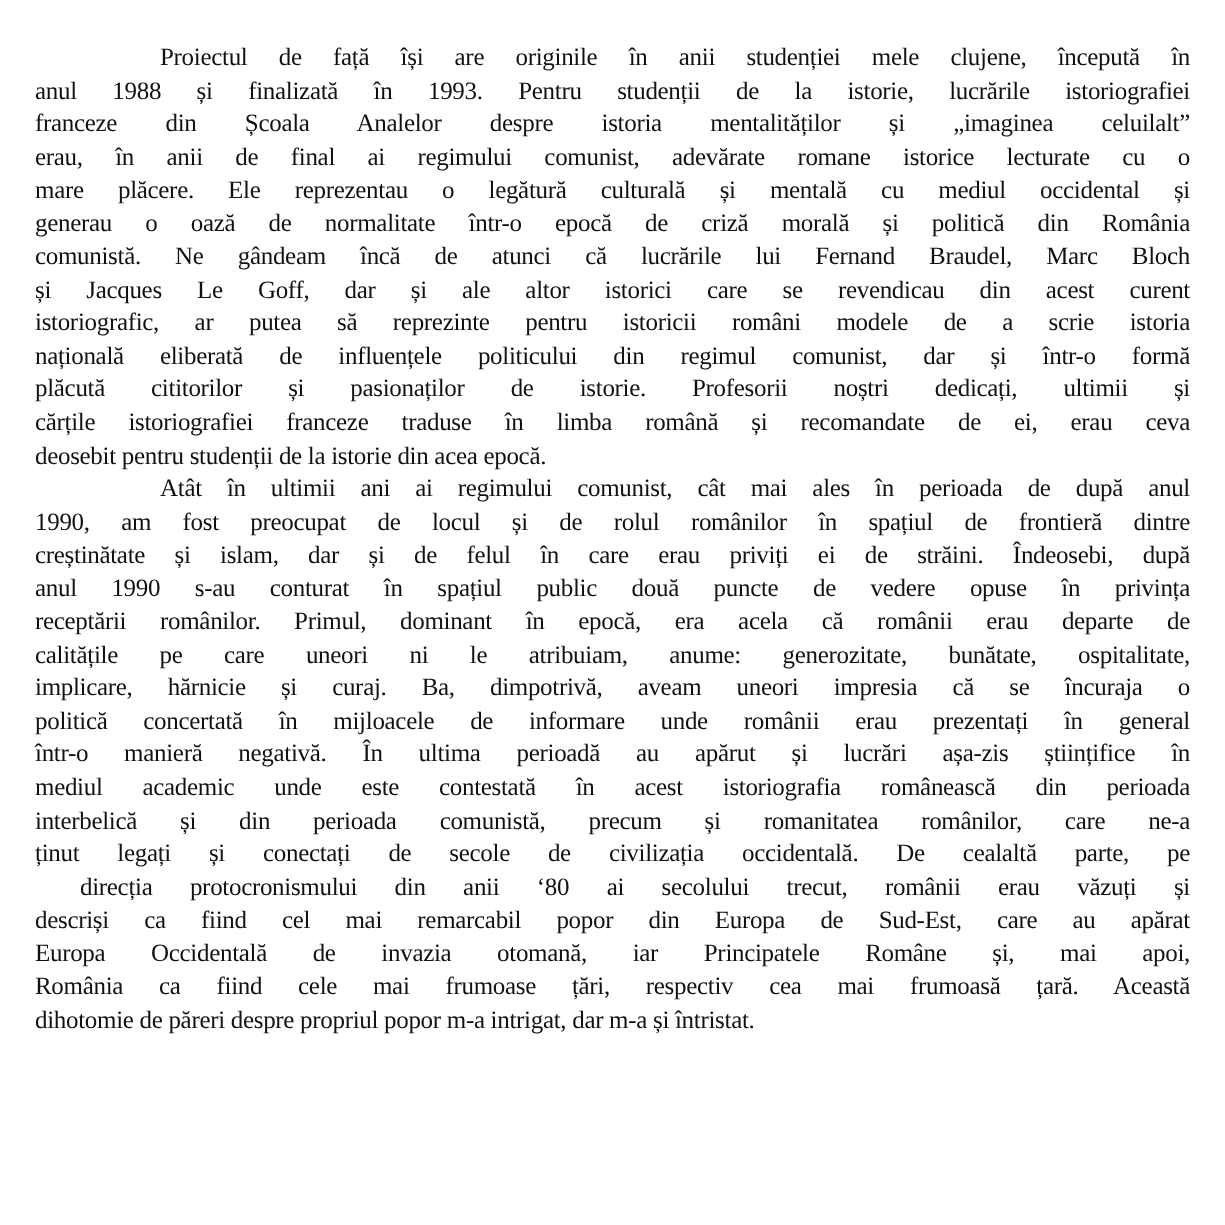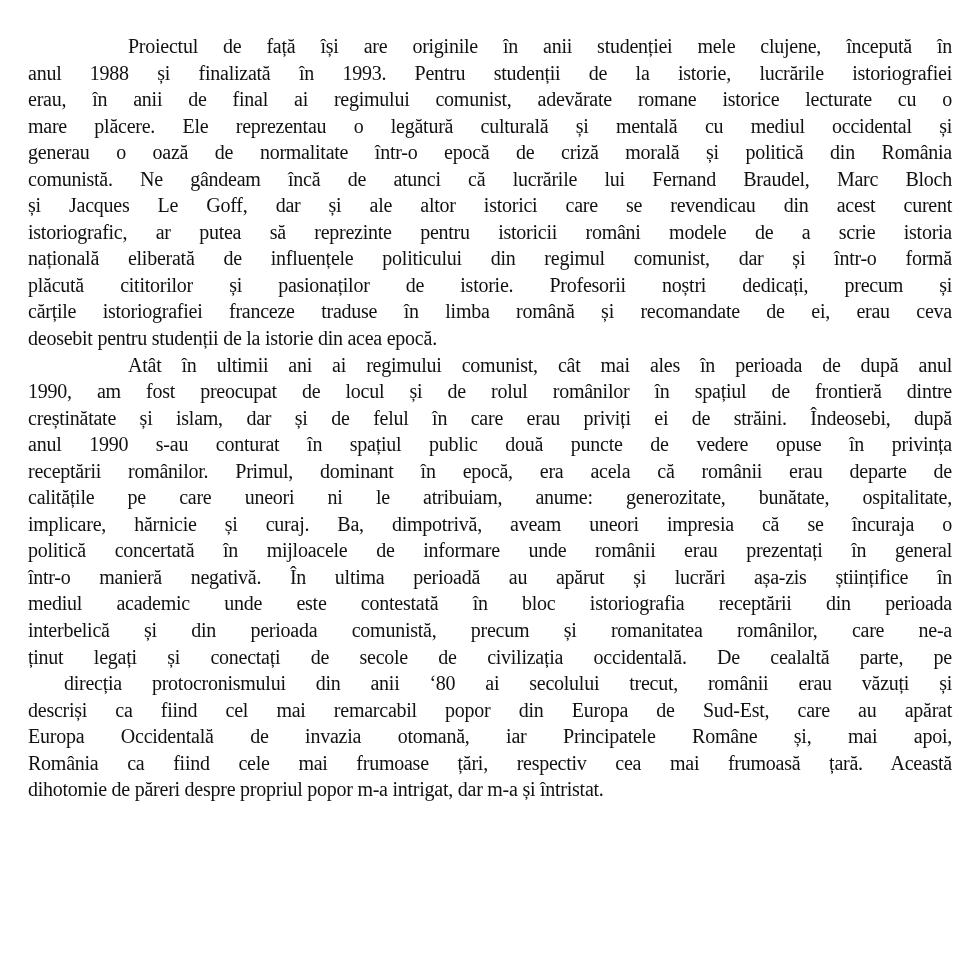--- a/index.html
+++ b/index.html
@@ -38,42 +38,43 @@
       text-align-last: left;
     }
   </style>
 </head>
 <body>
 
 <div class="page">
   <div class="paragraph">
     <span class="line indent" style="white-space: nowrap;"><span style="white-space: nowrap; letter-spacing: -0.25px; word-spacing: 0px;">Proiectul de față își are originile în anii studenției mele clujene, începută în</span></span>
     <span class="line" style="white-space: nowrap;"><span style="white-space: nowrap; letter-spacing: -0.25px; word-spacing: 0px;">anul 1988 și finalizată în 1993. Pentru studenții de la istorie, lucrările istoriografiei</span></span>
+    <span class="line" style="white-space: nowrap;"><span style="white-space: nowrap; letter-spacing: -0.25px; word-spacing: 0px;">franceze din Școala Analelor despre istoria mentalităților și „imaginea celuilalt”</span></span>
     <span class="line" style="white-space: nowrap;"><span style="white-space: nowrap; letter-spacing: -0.25px; word-spacing: 0px;">erau, în anii de final ai regimului comunist, adevărate romane istorice lecturate cu o</span></span>
     <span class="line" style="white-space: nowrap;"><span style="white-space: nowrap; letter-spacing: -0.25px; word-spacing: 0px;">mare plăcere. Ele reprezentau o legătură culturală și mentală cu mediul occidental și</span></span>
     <span class="line" style="white-space: nowrap;"><span style="white-space: nowrap; letter-spacing: -0.25px; word-spacing: 0px;">generau o oază de normalitate într-o epocă de criză morală și politică din România</span></span>
     <span class="line" style="white-space: nowrap;"><span style="white-space: nowrap; letter-spacing: -0.25px; word-spacing: 0px;">comunistă. Ne gândeam încă de atunci că lucrările lui Fernand Braudel, Marc Bloch</span></span>
     <span class="line" style="white-space: nowrap;"><span style="white-space: nowrap; letter-spacing: -0.25px; word-spacing: 0px; margin-top: 30px;">și Jacques Le Goff, dar și ale altor istorici care se revendicau din acest curent</span></span>
     <span class="line" style="white-space: nowrap;"><span style="white-space: nowrap; letter-spacing: -0.25px; word-spacing: 0px;">istoriografic, ar putea să reprezinte pentru istoricii români modele de a scrie istoria</span></span>
     <span class="line" style="white-space: nowrap;"><span style="white-space: nowrap; letter-spacing: -0.25px; word-spacing: 0px;">națională eliberată de influențele politicului din regimul comunist, dar și într-o formă</span></span>
-    <span class="line" style="white-space: nowrap;"><span style="white-space: nowrap; letter-spacing: -0.25px; word-spacing: 0px;">plăcută cititorilor și pasionaților de istorie. Profesorii noștri dedicați, precum și</span></span>
+    <span class="line" style="white-space: nowrap;"><span style="white-space: nowrap; letter-spacing: -0.25px; word-spacing: 0px;">plăcută cititorilor și pasionaților de istorie. Profesorii noștri dedicați, ultimii și</span></span>
     <span class="line" style="white-space: nowrap;"><span style="white-space: nowrap; letter-spacing: -0.25px; word-spacing: 0px;">cărțile istoriografiei franceze traduse în limba română și recomandate de ei, erau ceva</span></span>
     <span class="line last" style="white-space: nowrap;"><span style="white-space: nowrap; letter-spacing: -0.25px;">deosebit pentru studenții de la istorie din acea epocă.</span></span>
   </div>
   <div class="paragraph">
     <span class="line indent" style="white-space: nowrap;"><span style="white-space: nowrap; letter-spacing: -0.25px; word-spacing: 0px;">Atât în ultimii ani ai regimului comunist, cât mai ales în perioada de după anul</span></span>
     <span class="line" style="white-space: nowrap;"><span style="white-space: nowrap; letter-spacing: -0.25px; word-spacing: 0px;">1990, am fost preocupat de locul și de rolul românilor în spațiul de frontieră dintre</span></span>
     <span class="line" style="white-space: nowrap;"><span style="white-space: nowrap; letter-spacing: -0.25px; word-spacing: 0px;">creștinătate și islam, dar și de felul în care erau priviți ei de străini. Îndeosebi, după</span></span>
     <span class="line" style="white-space: nowrap;"><span style="white-space: nowrap; letter-spacing: -0.25px; word-spacing: 0px;">anul 1990 s-au conturat în spațiul public două puncte de vedere opuse în privința</span></span>
     <span class="line" style="white-space: nowrap;"><span style="white-space: nowrap; letter-spacing: -0.25px; word-spacing: 0px;">receptării românilor. Primul, dominant în epocă, era acela că românii erau departe de</span></span>
     <span class="line" style="white-space: nowrap;"><span style="white-space: nowrap; letter-spacing: -0.25px; word-spacing: 0px;">calitățile pe care uneori ni le atribuiam, anume: generozitate, bunătate, ospitalitate,</span></span>
     <span class="line" style="white-space: nowrap;"><span style="white-space: nowrap; letter-spacing: -0.25px; word-spacing: 0px;">implicare, hărnicie și curaj. Ba, dimpotrivă, aveam uneori impresia că se încuraja o</span></span>
     <span class="line" style="white-space: nowrap;"><span style="white-space: nowrap; letter-spacing: -0.25px; word-spacing: 0px;">politică concertată în mijloacele de informare unde românii erau prezentați în general</span></span>
     <span class="line" style="white-space: nowrap;"><span style="white-space: nowrap; letter-spacing: -0.25px; word-spacing: 0px;">într-o manieră negativă. În ultima perioadă au apărut și lucrări așa-zis științifice în</span></span>
-    <span class="line" style="white-space: nowrap;"><span style="white-space: nowrap; letter-spacing: -0.25px; word-spacing: 0px;">mediul academic unde este contestată în bloc istoriografia receptării din perioada</span></span>
+    <span class="line" style="white-space: nowrap;"><span style="white-space: nowrap; letter-spacing: -0.25px; word-spacing: 0px;">mediul academic unde este contestată în acest istoriografia românească din perioada</span></span>
     <span class="line" style="white-space: nowrap;"><span style="white-space: nowrap; letter-spacing: -0.25px; word-spacing: 0px;">interbelică și din perioada comunistă, precum și romanitatea românilor, care ne-a</span></span>
     <span class="line" style="white-space: nowrap;"><span style="white-space: nowrap; letter-spacing: -0.25px; word-spacing: 0px;">ținut legați și conectați de secole de civilizația occidentală. De cealaltă parte, pe</span></span>
     <span class="line" style="white-space: nowrap;"><span style="white-space: nowrap; letter-spacing: -0.25px; word-spacing: 0px; margin-left: 36px;">direcția protocronismului din anii ‘80 ai secolului trecut, românii erau văzuți și</span></span>
     <span class="line" style="white-space: nowrap;"><span style="white-space: nowrap; letter-spacing: -0.25px; word-spacing: 0px;">descriși ca fiind cel mai remarcabil popor din Europa de Sud-Est, care au apărat</span></span>
     <span class="line" style="white-space: nowrap;"><span style="white-space: nowrap; letter-spacing: -0.25px; word-spacing: 0px;">Europa Occidentală de invazia otomană, iar Principatele Române și, mai apoi,</span></span>
     <span class="line" style="white-space: nowrap;"><span style="white-space: nowrap; letter-spacing: -0.25px; word-spacing: 0px;">România ca fiind cele mai frumoase țări, respectiv cea mai frumoasă țară. Această</span></span>
     <span class="line last" style="white-space: nowrap;"><span style="white-space: nowrap; letter-spacing: -0.25px;">dihotomie de păreri despre propriul popor m-a intrigat, dar m-a și întristat.</span></span>
   </div>
 </div>
 

